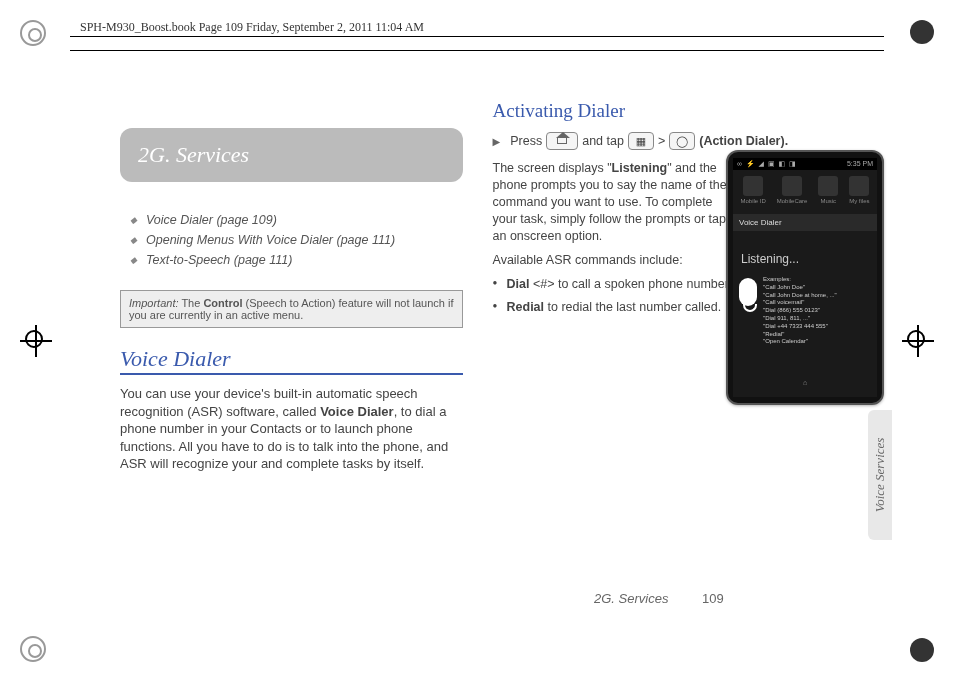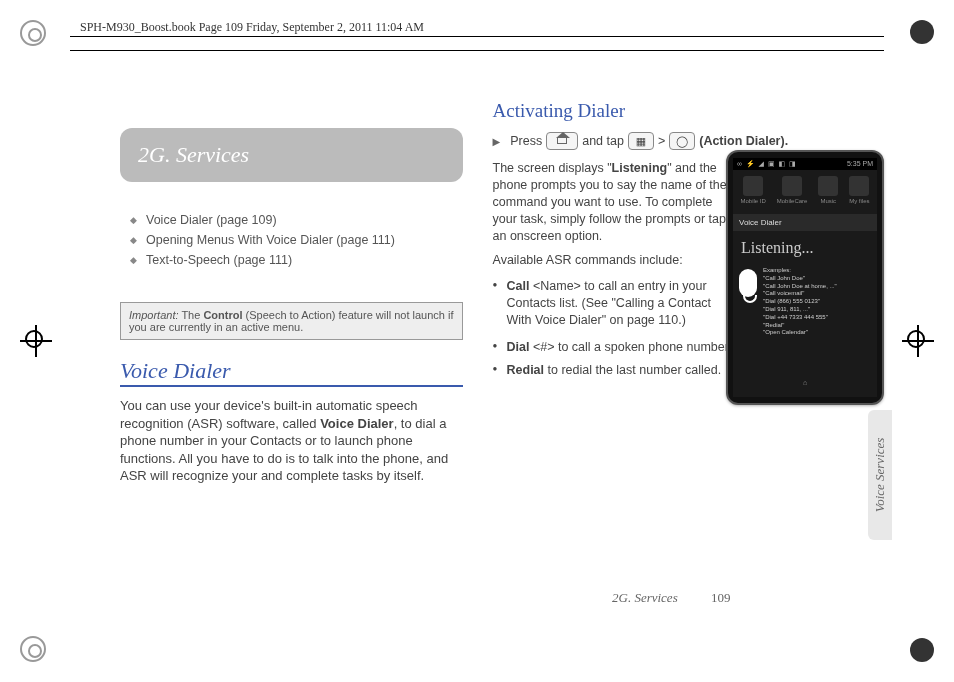--- a/index.html
+++ b/index.html
@@ -25,21 +25,21 @@
     .header-line { position: absolute; top: 36px; left: 70px; right: 70px; border-top: 1px solid #000; }
     .header-text { position: absolute; top: 20px; left: 80px; font-size: 12px; font-family: "Times New Roman", serif; }
     .header-line2 { position: absolute; top: 50px; left: 70px; right: 70px; border-top: 1px solid #000; }
 
     .page-content { position: absolute; top: 100px; left: 120px; right: 70px; bottom: 80px; display: flex; gap: 30px; }
     .col-left { width: 350px; }
     .col-right { width: 400px; position: relative; }
 
     .chapter-banner { background: #bbb; color: #fff; font-style: italic; font-family: Georgia, serif; font-size: 22px; padding: 14px 18px; border-radius: 12px; margin-top: 28px; margin-bottom: 28px; }
 
-    .toc-list { list-style: none; margin-bottom: 32px; }
+    .toc-list { list-style: none; margin-bottom: 20px; font-style: italic; }
     .toc-list li { font-size: 12.5px; color: #555; padding: 3px 0 3px 26px; position: relative; }
     .toc-list li::before { content: "◆"; position: absolute; left: 10px; font-size: 9px; top: 5px; color: #888; }
 
     .important-box { border: 1px solid #999; background: #eee; font-size: 11px; padding: 6px 8px; color: #555; margin-bottom: 18px; }
     .important-box .label { font-style: italic; font-weight: normal; }
 
     .section-heading { font-family: Georgia, serif; font-style: italic; color: #3a5aad; font-size: 22px; border-bottom: 2px solid #3a5aad; padding-bottom: 1px; margin-bottom: 10px; }
 
     .body-text { font-size: 13px; line-height: 1.35; color: #444; }
     .body-text b { font-weight: bold; }
@@ -61,32 +61,32 @@
 
     
     .phone-mock { position: absolute; top: 50px; right: 0; width: 158px; height: 255px; border: 2px solid #555; border-radius: 12px; background: #111; padding: 6px 5px; box-shadow: 0 1px 3px rgba(0,0,0,0.3); }
     .phone-screen { width: 100%; height: 100%; background: #1a1a1a; position: relative; overflow: hidden; font-size: 7px; color: #aaa; }
     .phone-status { display: flex; justify-content: space-between; padding: 2px 4px; font-size: 7px; background: #000; }
     .phone-status .icons { letter-spacing: 1px; }
     .phone-apps { display: flex; justify-content: space-around; padding: 6px 2px 10px; color: #888; font-size: 6px; }
     .phone-apps div { text-align: center; }
     .phone-apps .icon-square { width: 20px; height: 20px; background: #333; margin: 0 auto 2px; border-radius: 3px; }
     .vd-bar { background: #2a2a2a; color: #ddd; padding: 4px 6px; font-size: 8px; }
-    .listening { font-size: 16px; color: #ccc; padding: 8px 8px 10px; font-family: Liberation Serif, serif; }
+    .listening { font-size: 12px; color: #ccc; padding: 21px 8px 10px; font-family: Liberation Sans, sans-serif; }
     .examples-box { display: flex; padding: 0 6px; gap: 6px; }
     .mic-icon { width: 18px; height: 28px; background: #fff; border-radius: 9px 9px 9px 9px; position: relative; flex: 0 0 18px; margin-top: 2px; }
     .mic-icon::after { content: ""; position: absolute; bottom: -6px; left: 4px; width: 10px; height: 6px; border: 2px solid #fff; border-top: none; border-radius: 0 0 10px 10px; }
     .examples-text { font-size: 6px; line-height: 1.3; color: #ccc; }
     .phone-bottom { position: absolute; bottom: 4px; left: 0; right: 0; text-align: center; }
     .phone-bottom .home-dot { display: inline-block; width: 14px; height: 14px; color: #888; }
 
     .side-tab { position: absolute; right: 62px; top: 410px; width: 24px; height: 130px; background: #e8e8e8; border-radius: 6px 0 0 6px; display: flex; align-items: center; justify-content: center; }
     .side-tab span { transform: rotate(-90deg); white-space: nowrap; font-style: italic; font-family: Georgia, serif; font-size: 13px; color: #666; }
 
-    .footer { position: absolute; bottom: 76px; left: 612px; font-style: italic; font-family: Liberation Serif, serif; font-size: 13px; color: #666; }
+    .footer { position: absolute; bottom: 76px; left: 594px; font-style: italic; font-family: Liberation Sans, sans-serif; font-size: 13px; color: #666; }
     .footer .page-num { font-style: normal; margin-left: 30px; }
   </style>
 </head>
 <body>
 
 <div class="crop-mark crop-tl">
     <div class="gear"></div>
   </div>
 <div class="crop-mark crop-tr">
     <div class="gear-dark"></div>
@@ -144,23 +144,20 @@
       <span>and tap</span>
       <span class="icon-box">▦</span>
       <span>&gt;</span>
       <span class="icon-box">◯</span>
       <b>(Action Dialer).</b>
     </div>
 
     <div class="wrapped">
       <p>The screen displays "<b>Listening</b>" and the phone prompts you to say the name of the command you want to use. To complete your task, simply follow the prompts or tap an onscreen option.</p>
       <p style="margin-top:8px">Available ASR commands include:</p>
-      <ul class="cmd-list">
-        <li><b>Call</b> &lt;Name&gt; to call an entry in your Contacts list. (See "Calling a Contact With Voice Dialer" on page 110.)</li>
-      </ul>
     </div>
 
     <ul class="cmd-list" style="margin-top:4px">
       <li><b>Dial</b> &lt;#&gt; to call a spoken phone number.</li>
       <li><b>Redial</b> to redial the last number called.</li>
     </ul>
 
     <div class="phone-mock">
       <div class="phone-screen">
         <div class="phone-status">

